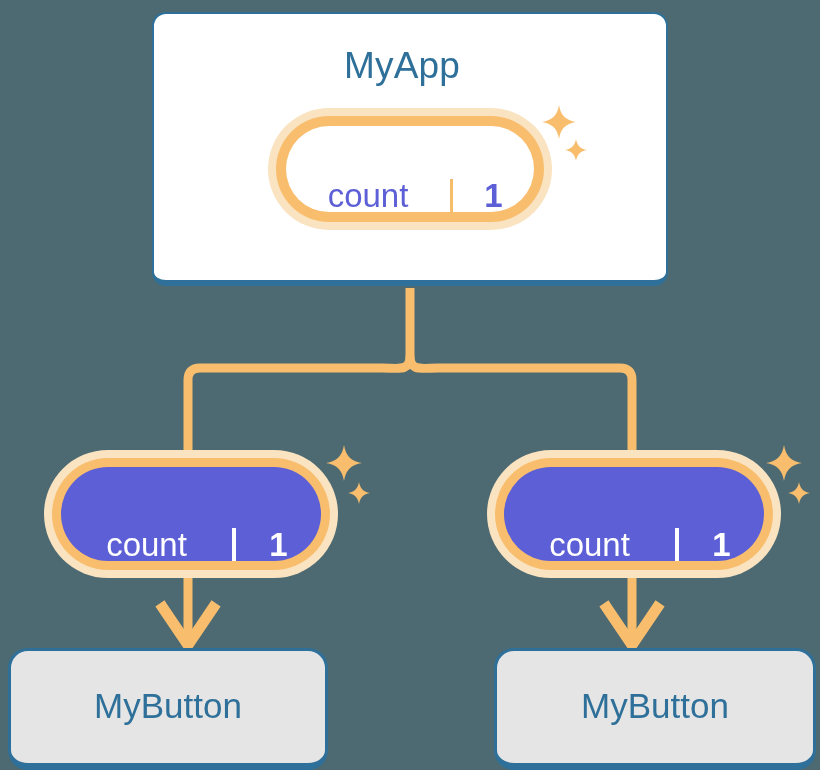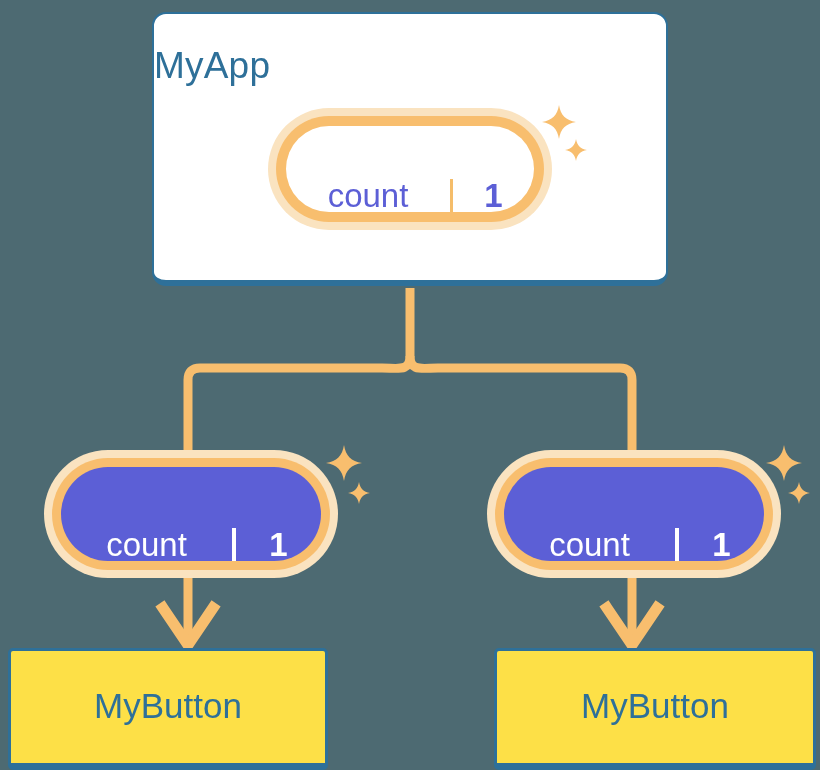--- a/index.html
+++ b/index.html
@@ -44,34 +44,35 @@
     left: 152px;
     top: 12px;
     width: 516px;
     height: 274px;
   }
   .card-title {
     position: absolute;
     left: 0;
     right: 16px;
     top: 33px;
+    text-align: center;
     color: #2e7099;
     font-size: 37px;
     font-weight: 400;
     letter-spacing: 0.2px;
     line-height: 1;
   }
 
   
   .btn-card {
     position: absolute;
-    background: #fde047;
+    background: #e5e5e5;
     border: 3px solid #2e7099;
     border-bottom: 7px solid #2e7099;
-    border-radius: 5px;
+    border-radius: 20px;
     box-sizing: border-box;
     display: flex;
     align-items: center;
     justify-content: center;
   }
   #btn-card-left {
     left: 8px;
     top: 648px;
     width: 320px;
     height: 122px;

